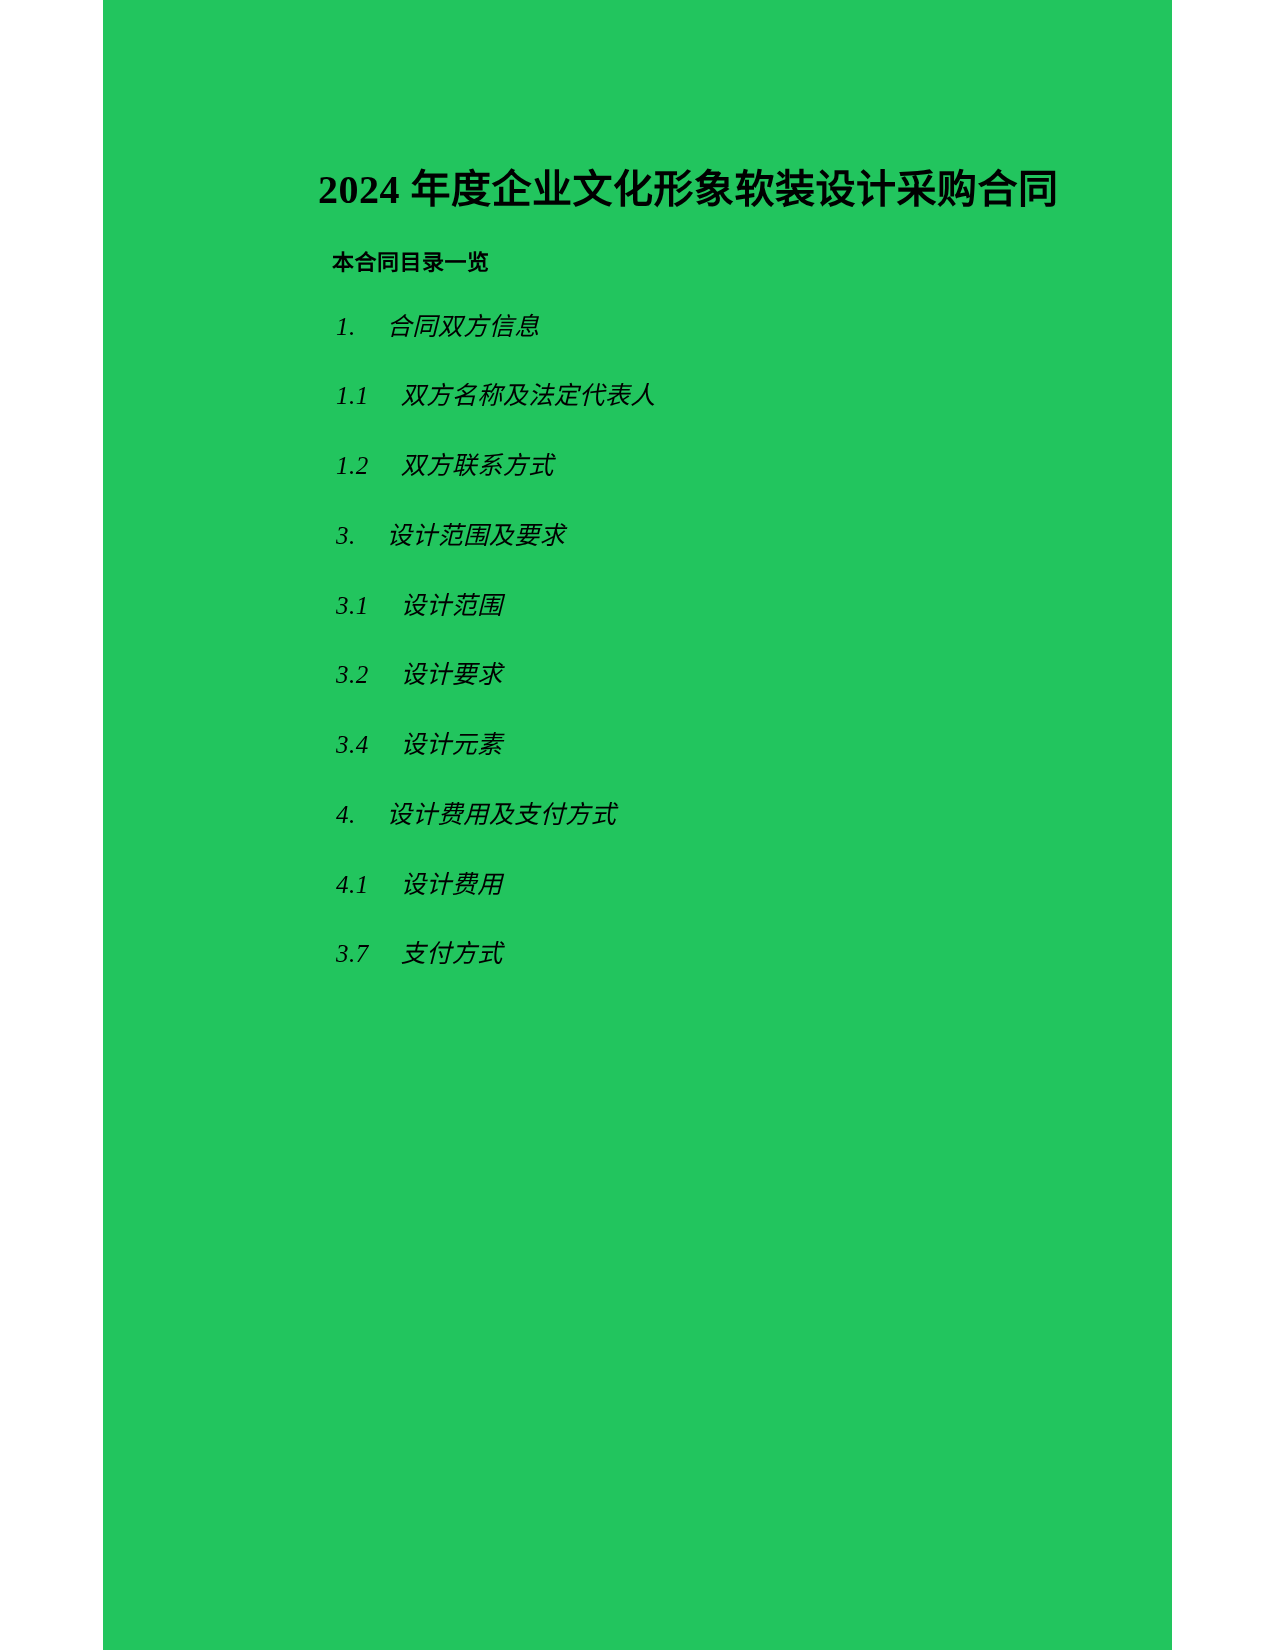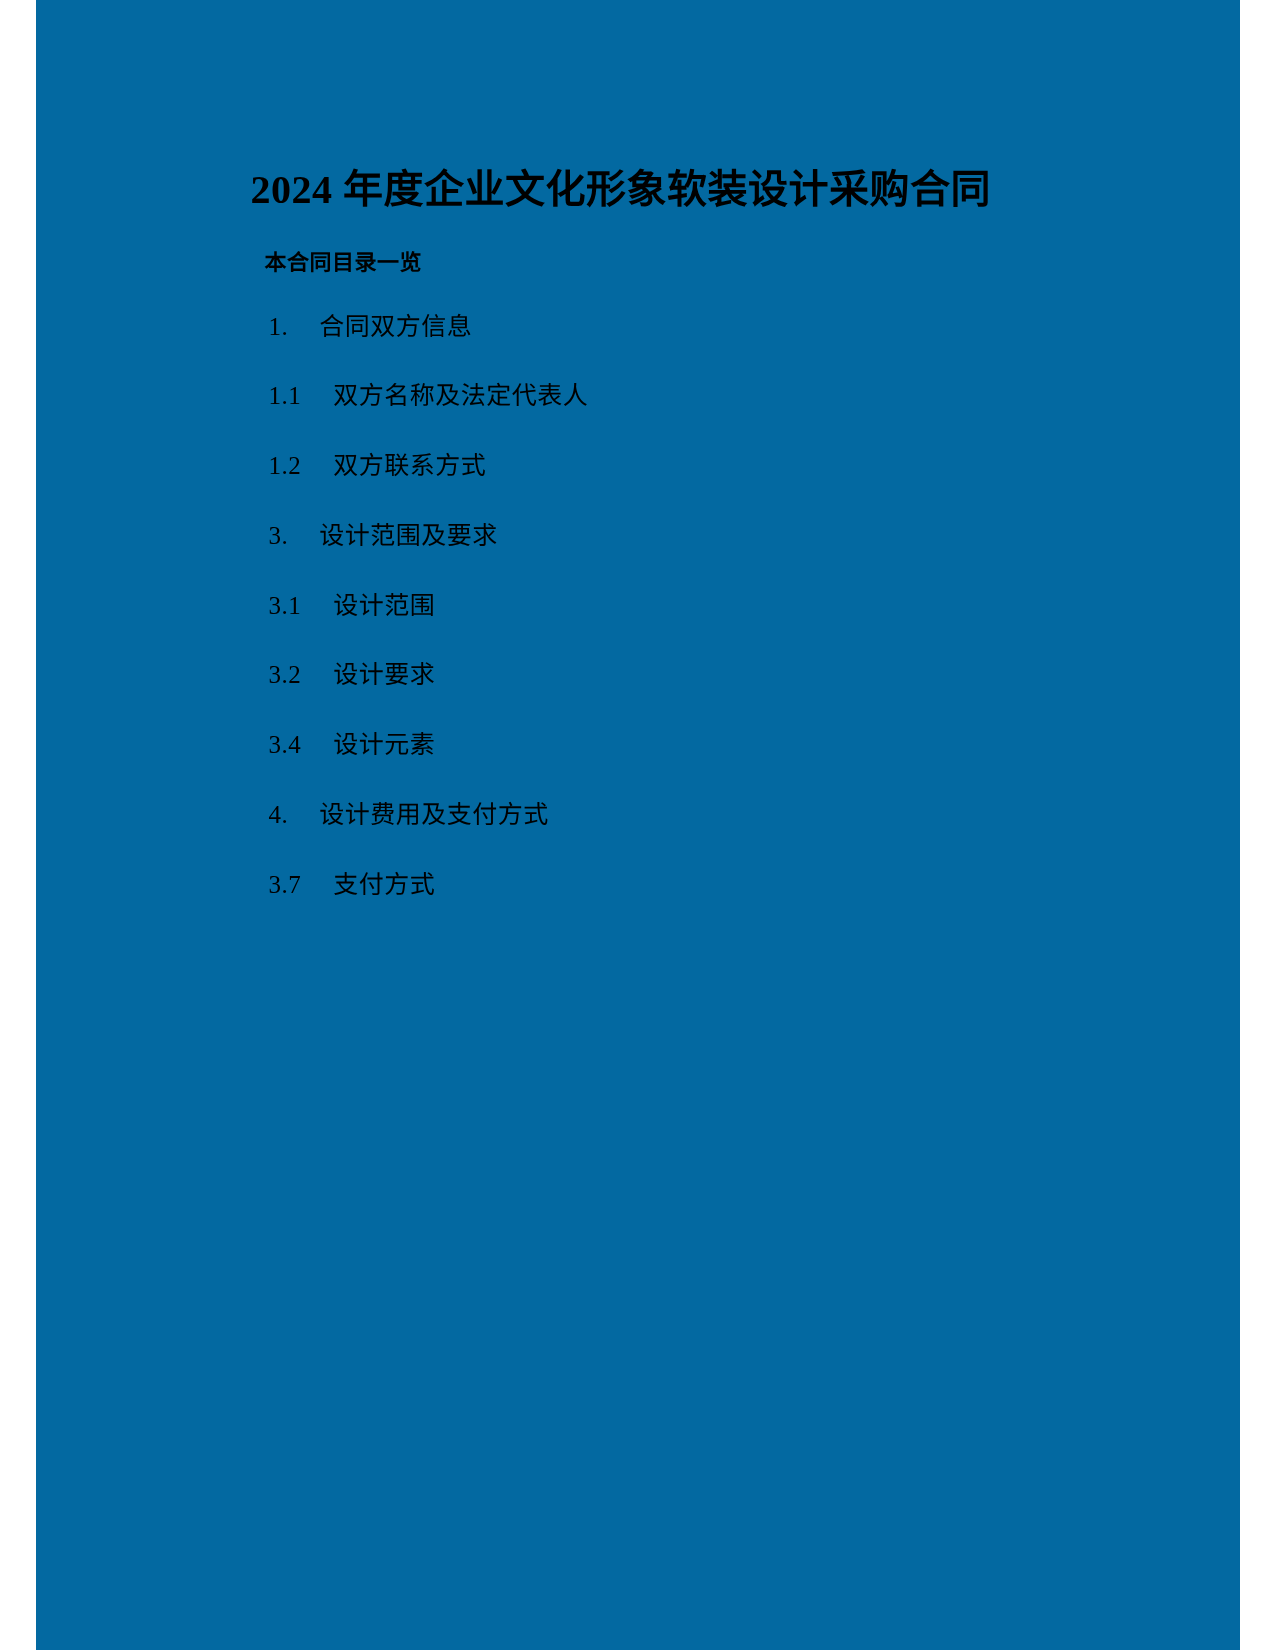--- a/index.html
+++ b/index.html
@@ -3,23 +3,23 @@
 <meta charset="utf-8">
 <title>Document</title>
 <style>
   html, body {
     margin: 0;
     padding: 0;
     background: #ffffff;
   }
   .page {
     position: relative;
-    width: 1204px;
+    width: 1069px;
     height: 1650px;
-    background: #0369a1;
+    background: #22c55e;
     margin: 0 auto;
     box-sizing: border-box;
     padding: 0;
     overflow: hidden;
     font-family: "Liberation Serif", "DejaVu Serif", serif;
     color: #000000;
   }
   .doc-body {
     position: absolute;
     left: 215px;
@@ -40,20 +40,21 @@
     font-size: 22px;
     font-weight: 700;
     line-height: 1.3;
     margin: 0 0 32px 14px;
     letter-spacing: 0.5px;
   }
   .toc-list {
     list-style: none;
     margin: 0;
     padding: 0;
+    font-style: italic;
   }
   .toc-item {
     font-family: "Liberation Serif", "DejaVu Serif", serif;
     font-size: 25px;
     line-height: 1.35;
     margin: 0 0 36px 18px;
     letter-spacing: 0.5px;
     white-space: nowrap;
   }
   .toc-item .num {
@@ -103,19 +104,23 @@
       </li>
       <li class="toc-item level-2">
         <span class="num">3.4</span>
         <span class="label">设计元素</span>
       </li>
       <li class="toc-item level-1">
         <span class="num">4.</span>
         <span class="label">设计费用及支付方式</span>
       </li>
       <li class="toc-item level-2">
+        <span class="num">4.1</span>
+        <span class="label">设计费用</span>
+      </li>
+      <li class="toc-item level-2">
         <span class="num">3.7</span>
         <span class="label">支付方式</span>
       </li>
     </ul>
 
   </div>
 </div>
 
 </body></html>

